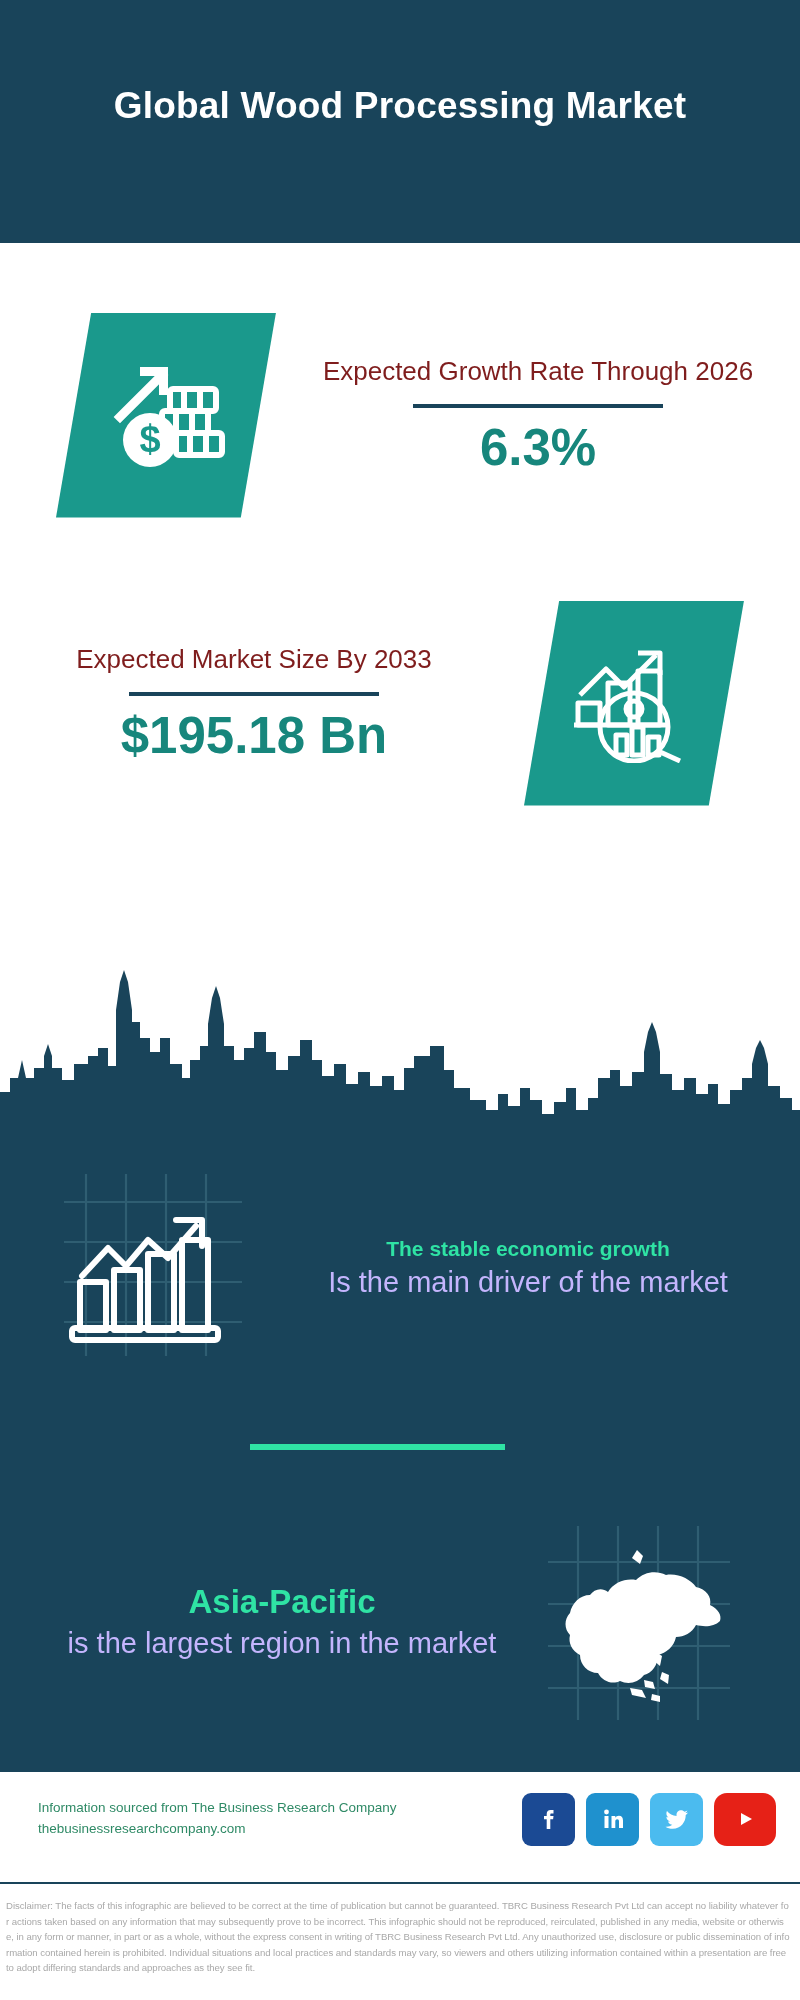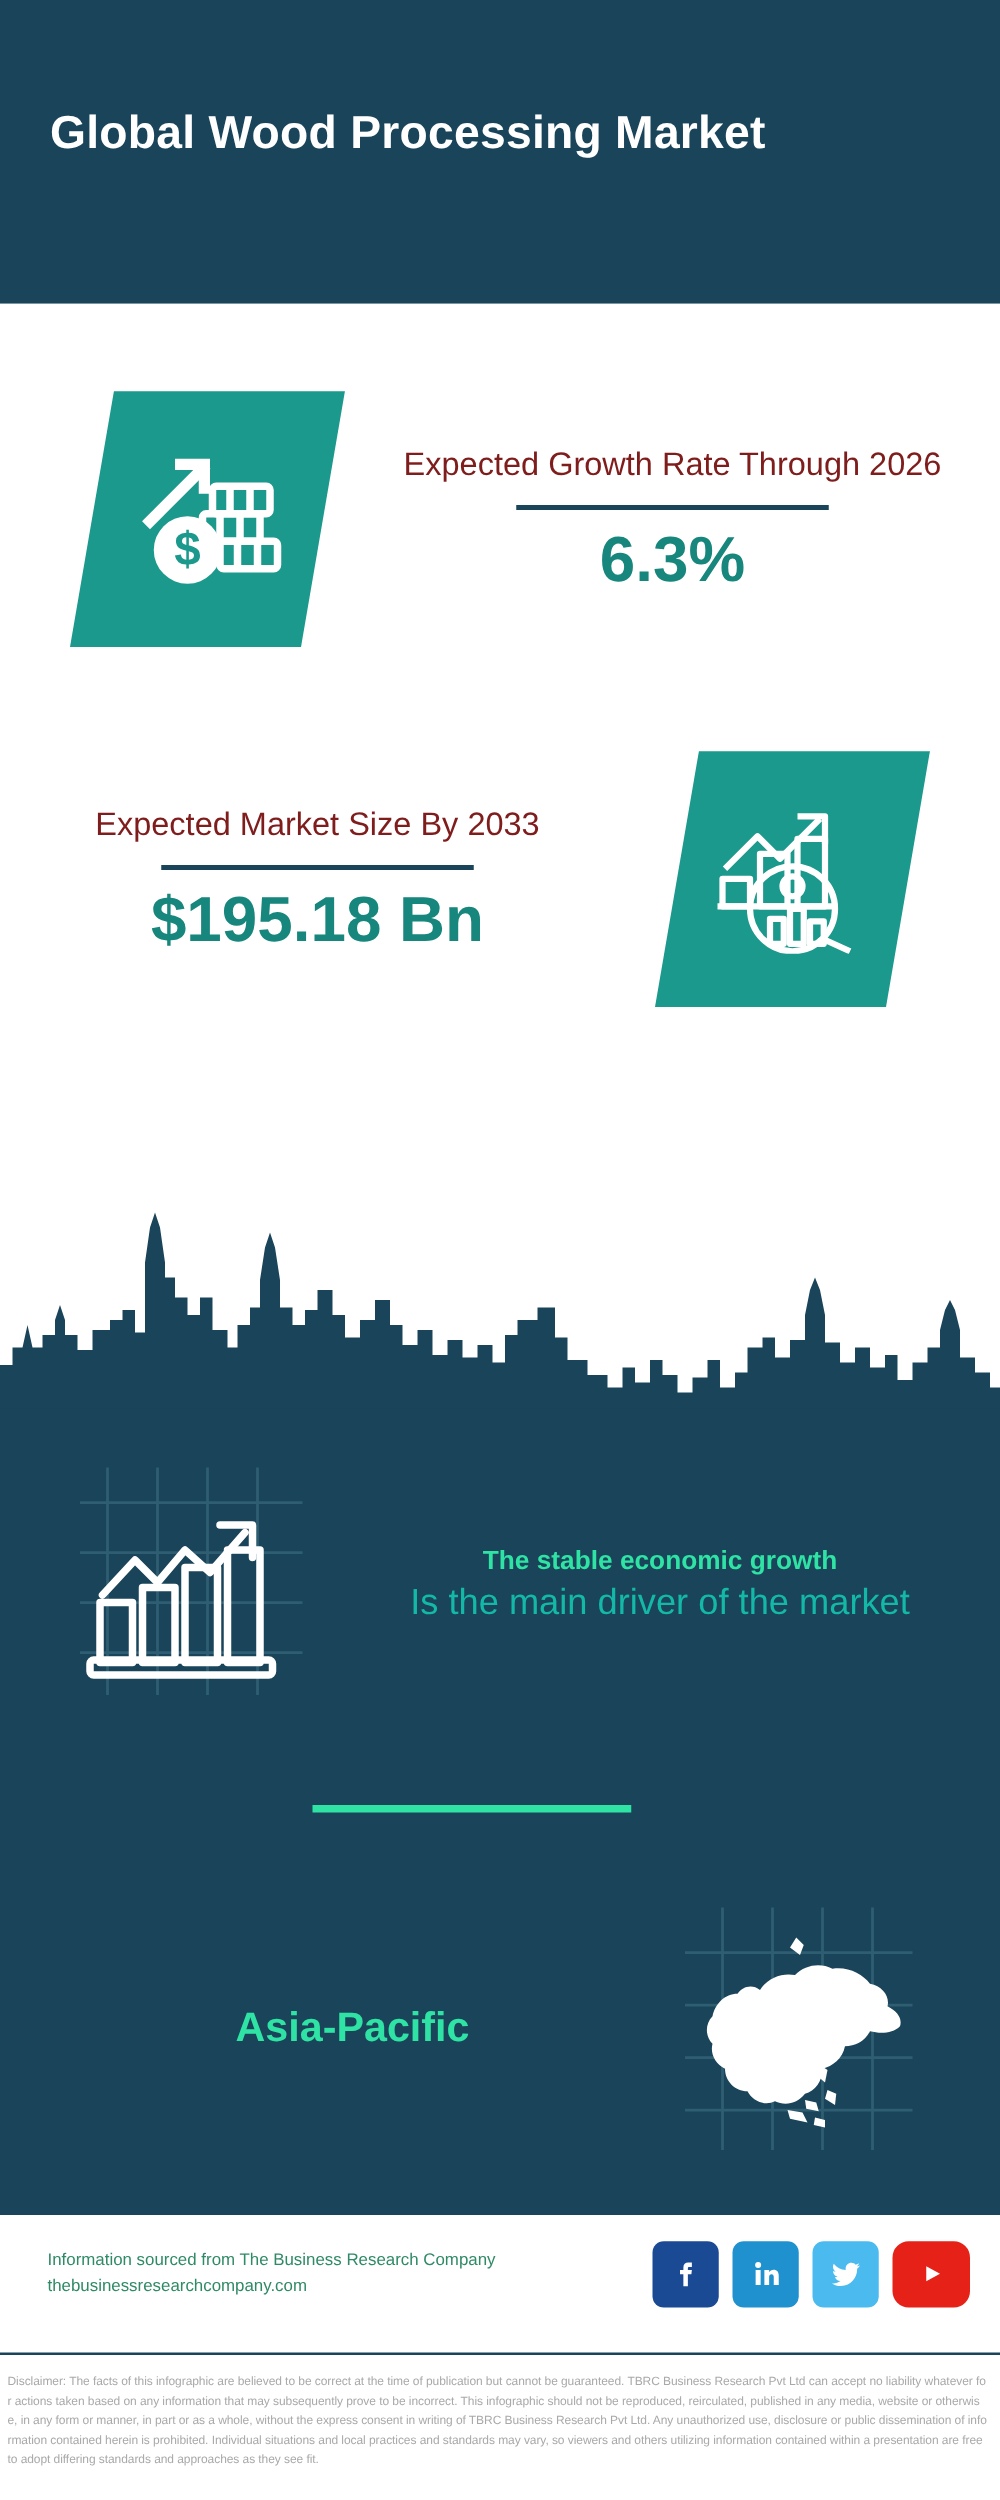--- a/index.html
+++ b/index.html
@@ -18,21 +18,21 @@
 
   
   .header {
     position: absolute;
     left: 0; top: 0;
     width: 800px;
     height: 243px;
     background: #19445a;
     display: flex;
     align-items: center;
-    justify-content: flex-start;
+    justify-content: center;
     padding: 0 40px 30px 40px;
   }
   .header-title {
     color: #ffffff;
     font-size: 37px;
     font-weight: bold;
     letter-spacing: 0.2px;
     text-align: center;
     line-height: 1.2;
   }
@@ -143,21 +143,21 @@
     text-align: center;
     padding: 0 20px;
   }
   .insight-accent {
     color: #2fe3a4;
     font-size: 21px;
     font-weight: bold;
     line-height: 1.35;
   }
   .insight-body {
-    color: #14b8a6;
+    color: #c4b5fd;
     font-size: 29px;
     font-weight: normal;
     line-height: 1.32;
   }
   .insight-accent-lg {
     color: #2fe3a4;
     font-size: 33px;
     font-weight: bold;
     line-height: 1.3;
   }
@@ -317,20 +317,21 @@
         <div class="insight-accent">The stable economic growth</div>
         <div class="insight-body">Is the main driver of the market</div>
       </div>
     </div>
 
     <div class="section-divider"></div>
 
     <div class="insight insight-region">
       <div class="insight-text" style="padding-left:40px;">
         <div class="insight-accent-lg">Asia-Pacific</div>
+        <div class="insight-body">is the largest region in the market</div>
       </div>
       <div class="icon-box" style="margin-right:56px;">
         <svg width="190" height="200" viewBox="0 0 190 200" aria-hidden="true">
           <g stroke="#2f5e72" stroke-width="2.2" fill="none">
             <path d="M4 40 H186 M4 82 H186 M4 124 H186 M4 166 H186"></path>
             <path d="M34 4 V198 M74 4 V198 M114 4 V198 M154 4 V198"></path>
           </g>
           <g fill="#ffffff">
             <path d="M88 36 l5 -8 l6 6 l-3 8 z"></path>
             <path d="M126 70 l10 -3 l7 4 l-9 5 z"></path>

